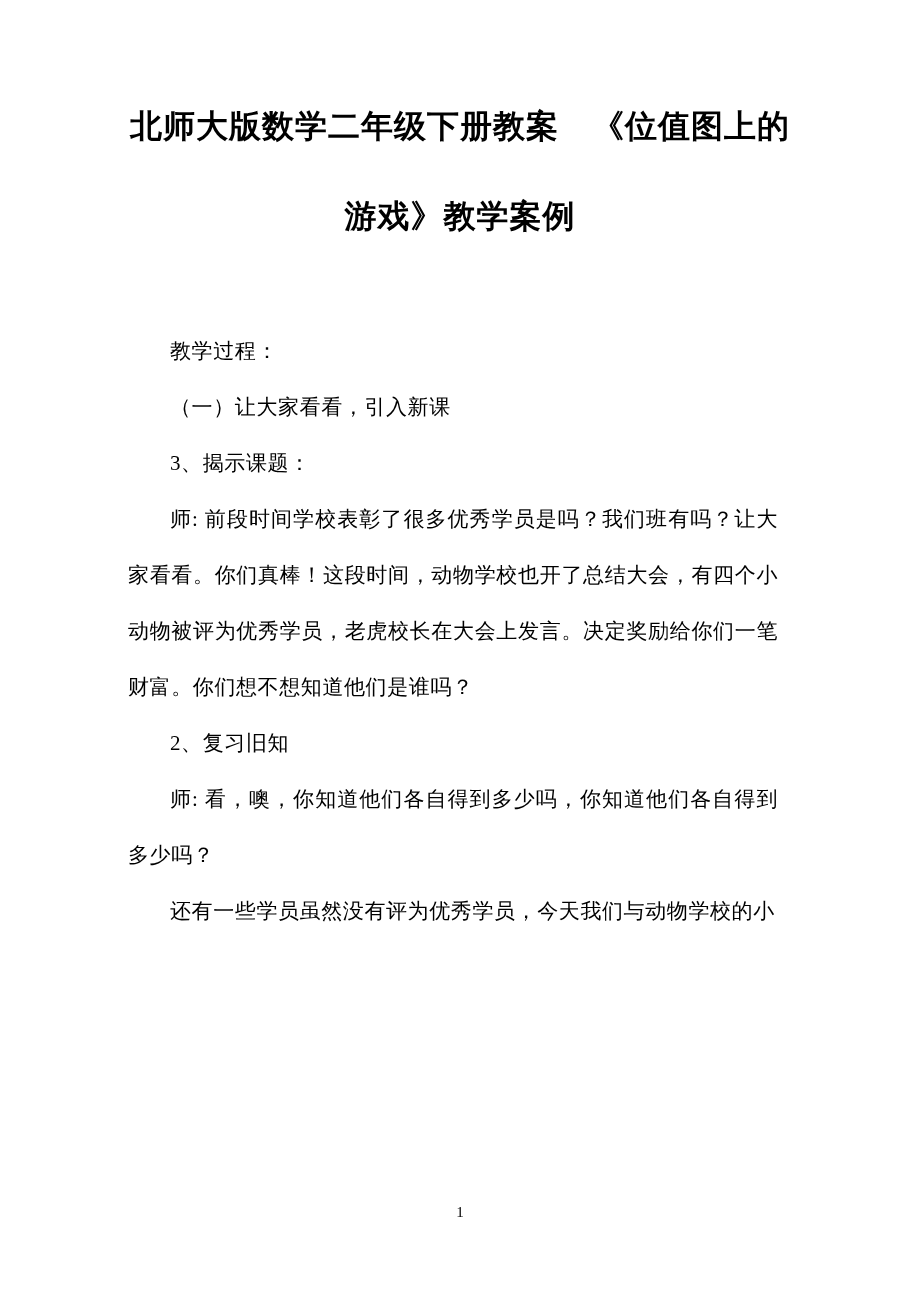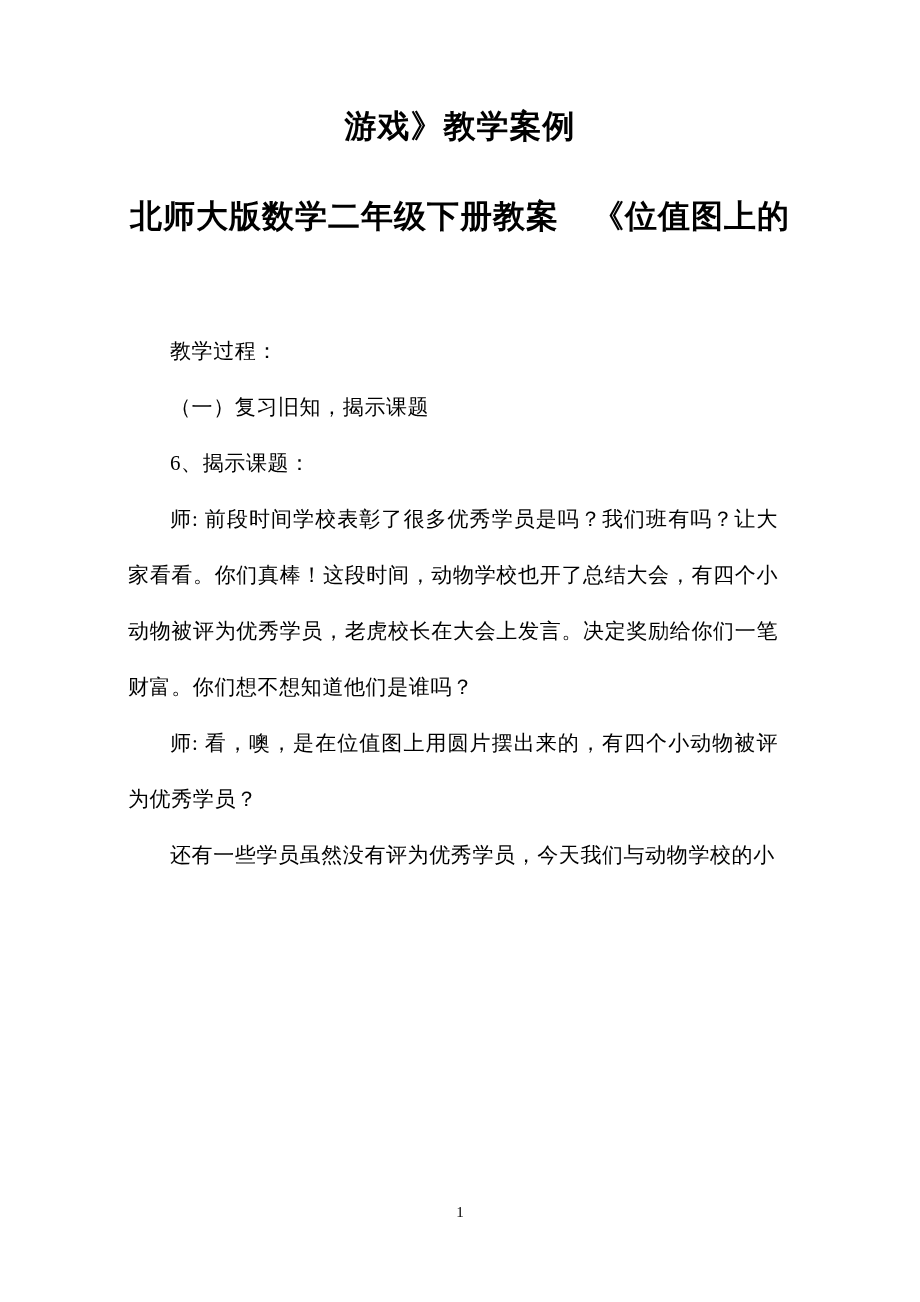--- a/index.html
+++ b/index.html
@@ -51,28 +51,29 @@
     font-size: 15px;
     line-height: 18px;
   }
 </style>
 </head>
 <body>
 
 <div class="page">
 
   <h1 class="doc-title">
+    <span class="title-line">北师大版数学二年级下册教案　《位值图上的</span>
     <span class="title-line">游戏》教学案例</span>
-    <span class="title-line">北师大版数学二年级下册教案　《位值图上的</span>
   </h1>
 
   <div class="body-text">
     <p class="para">教学过程：</p>
-    <p class="para">（一）复习旧知，揭示课题</p>
-    <p class="para">6、揭示课题：</p>
+    <p class="para">（一）让大家看看，引入新课</p>
+    <p class="para">3、揭示课题：</p>
     <p class="para">师: 前段时间学校表彰了很多优秀学员是吗？我们班有吗？让大家看看。你们真棒！这段时间，动物学校也开了总结大会，有四个小动物被评为优秀学员，老虎校长在大会上发言。决定奖励给你们一笔财富。你们想不想知道他们是谁吗？</p>
-    <p class="para">师: 看，噢，是在位值图上用圆片摆出来的，有四个小动物被评为优秀学员？</p>
+    <p class="para">2、复习旧知</p>
+    <p class="para">师: 看，噢，你知道他们各自得到多少吗，你知道他们各自得到多少吗？</p>
     <p class="para">还有一些学员虽然没有评为优秀学员，今天我们与动物学校的小</p>
   </div>
 
   <div class="page-number">1</div>
 
 </div>
 
 </body></html>

